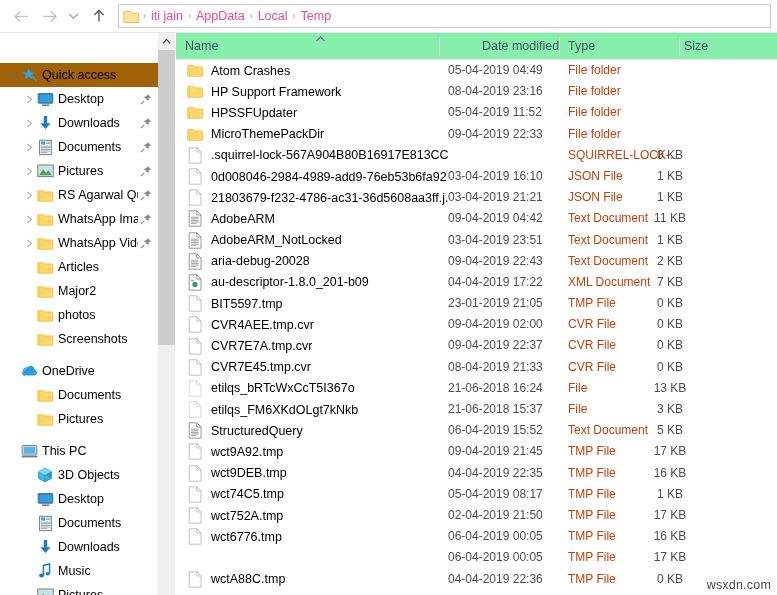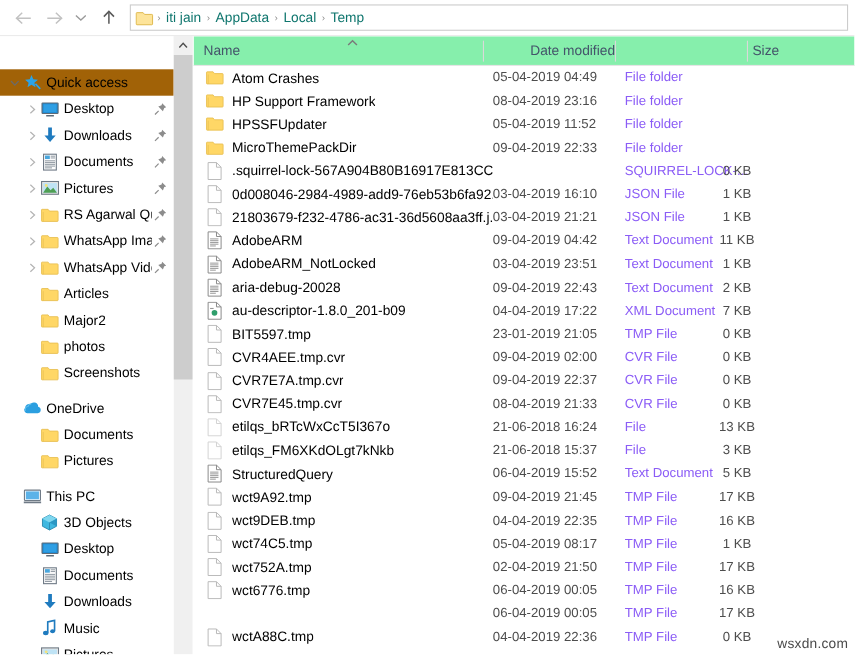--- a/index.html
+++ b/index.html
@@ -55,21 +55,21 @@
     padding-left: 4px;
     overflow: hidden;
   }
   .crumb-folder-icon {
     width: 17px; height: 15px;
     flex: 0 0 auto;
     margin-right: 2px;
   }
   .crumb {
     font-size: 12.5px;
-    color: #0f766e;
+    color: #ec4899;
     padding: 0 4px;
     white-space: nowrap;
     line-height: 22px;
     text-align: right;
   }
   .crumb-sep {
     flex: 0 0 auto;
     color: #8a8a8a;
     font-size: 9px;
     padding: 0 1px;
@@ -226,21 +226,21 @@
     font-size: 12px;
     color: #4d4d4d;
   }
   .fc-type {
     position: absolute;
     left: 392px; top: 0;
     width: 120px;
     height: 21.2px;
     line-height: 21.2px;
     font-size: 12px;
-    color: #8b5cf6;
+    color: #c2410c;
     overflow: hidden;
   }
   .fc-size {
     position: absolute;
     left: 440px; top: 0;
     width: 108px;
     height: 21.2px;
     line-height: 21.2px;
     font-size: 12px;
     color: #4d4d4d;
@@ -664,20 +664,21 @@
     <div class="col-headers">
       <div class="col-h" style="left:0;width:272px;">Name</div>
       <div class="sort-caret">
         <svg width="11" height="9" viewBox="0 0 11 9" aria-hidden="true">
           <path d="M1.5 6 L5.5 2 L9.5 6" fill="none" stroke="#7a7a7a" stroke-width="1.25"></path>
         </svg>
       </div>
       <div class="col-div" style="left:263px;"></div>
       <div class="col-h" style="left:263px;width:120px;padding-left:43px;">Date modified</div>
       <div class="col-div" style="left:383px;"></div>
+      <div class="col-h" style="left:383px;width:120px;">Type</div>
       <div class="col-div" style="left:503px;"></div>
       <div class="col-h" style="left:499px;width:98px;">Size</div>
     </div>
 
     <div class="rows" id="rows">
         <div class="frow">
           <div class="fc-name">
             <span class="ficon">
               <svg width="17" height="15" viewBox="0 0 17 15">
                 <path d="M1.3 2.3 h5.4 l1.3 1.6 h7.2 a0.6 0.6 0 0 1 0.6 0.6 v8.2 a0.6 0.6 0 0 1 -0.6 0.6 h-13.9 a0.6 0.6 0 0 1 -0.6 -0.6 v-9.8 a0.6 0.6 0 0 1 0.6 -0.6 z" fill="#ffd766" stroke="#e8bf52" stroke-width="0.8"></path>

